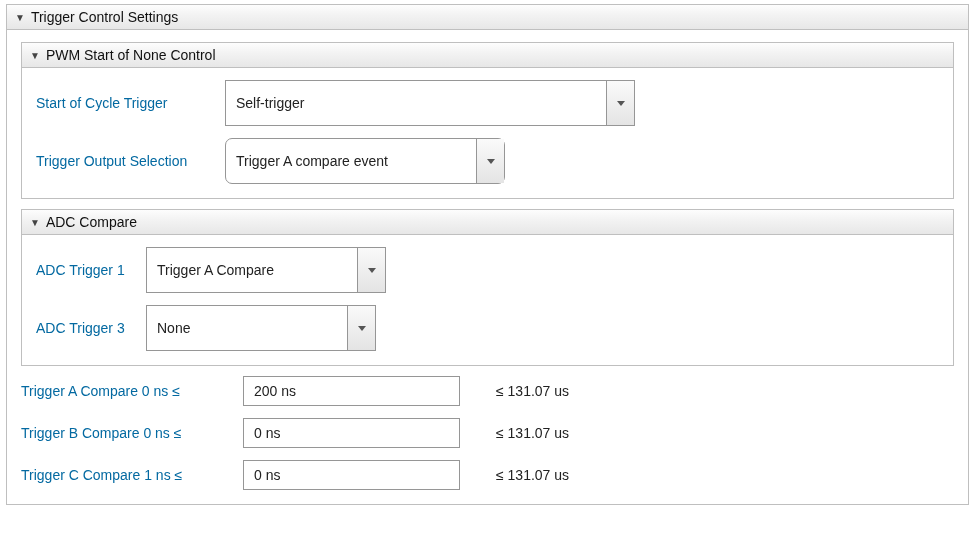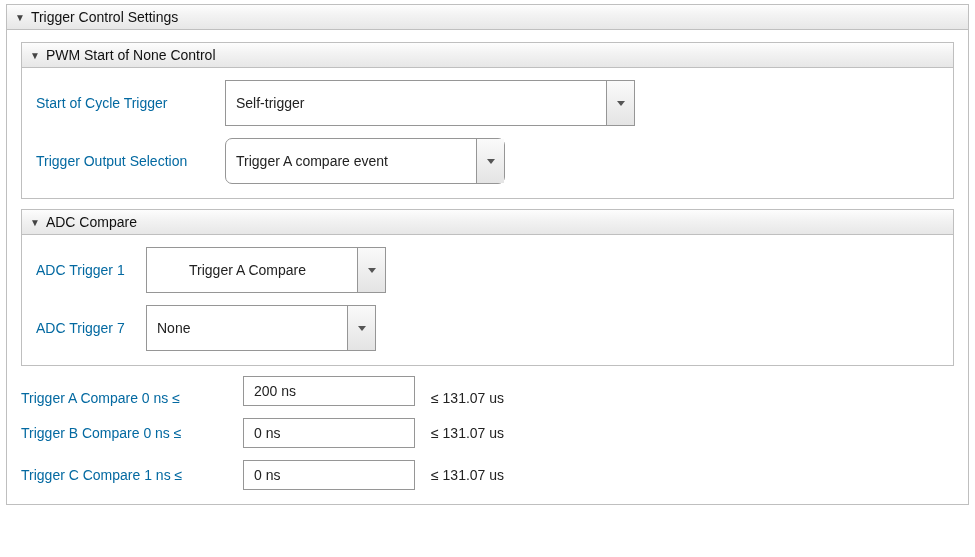--- a/index.html
+++ b/index.html
@@ -70,37 +70,37 @@
     justify-content: center;
   }
   .select .btn .caret {
     width: 0; height: 0;
     border-left: 4px solid transparent;
     border-right: 4px solid transparent;
     border-top: 5px solid #555;
   }
   .sel-w1 { width: 410px; }
   .sel-w2 { width: 280px; border-radius: 7px; }
-  .sel-w3 { width: 240px; padding-left: 32px; }
+  .sel-w3 { width: 240px; }
   .sel-w4 { width: 230px; text-align: center; }
   .input-box {
     border: 1px solid #969696;
     height: 30px;
     padding: 4px 10px;
-    width: 172px;
+    width: 217px;
     display: flex;
     align-items: center;
     background: #fff;
   }
   .range-lbl {
     width: 208px;
     white-space: nowrap;
   }
   .range-max {
-    margin-left: 16px;
+    margin-left: 36px;
     white-space: nowrap;
   }
 </style>
 </head>
 <body>
 
 <div class="section">
   <div class="section-header">
     <span class="tri">▼</span>
     <span>Trigger Control Settings</span>
@@ -143,32 +143,32 @@
         <div class="row">
           <span class="label fixed2">ADC Trigger 1</span>
           <div class="select sel-w3">
             <span class="value">Trigger A Compare</span>
             <span class="btn">
                 <span class="caret"></span>
               </span>
           </div>
         </div>
         <div class="row">
-          <span class="label fixed2">ADC Trigger 7</span>
+          <span class="label fixed2">ADC Trigger 3</span>
           <div class="select sel-w4">
             <span class="value">None</span>
             <span class="btn">
                 <span class="caret"></span>
               </span>
           </div>
         </div>
       </div>
     </div>
 
-    <div class="row" style="margin-top:6px;align-items:flex-end;">
+    <div class="row" style="margin-top:6px;">
       <span class="label range-lbl">Trigger A Compare  0 ns  ≤</span>
       <div class="input-box">
         <span>200 ns</span>
       </div>
       <span class="range-max">≤  131.07 us</span>
     </div>
 
     <div class="row">
       <span class="label range-lbl">Trigger B Compare  0 ns  ≤</span>
       <div class="input-box">

